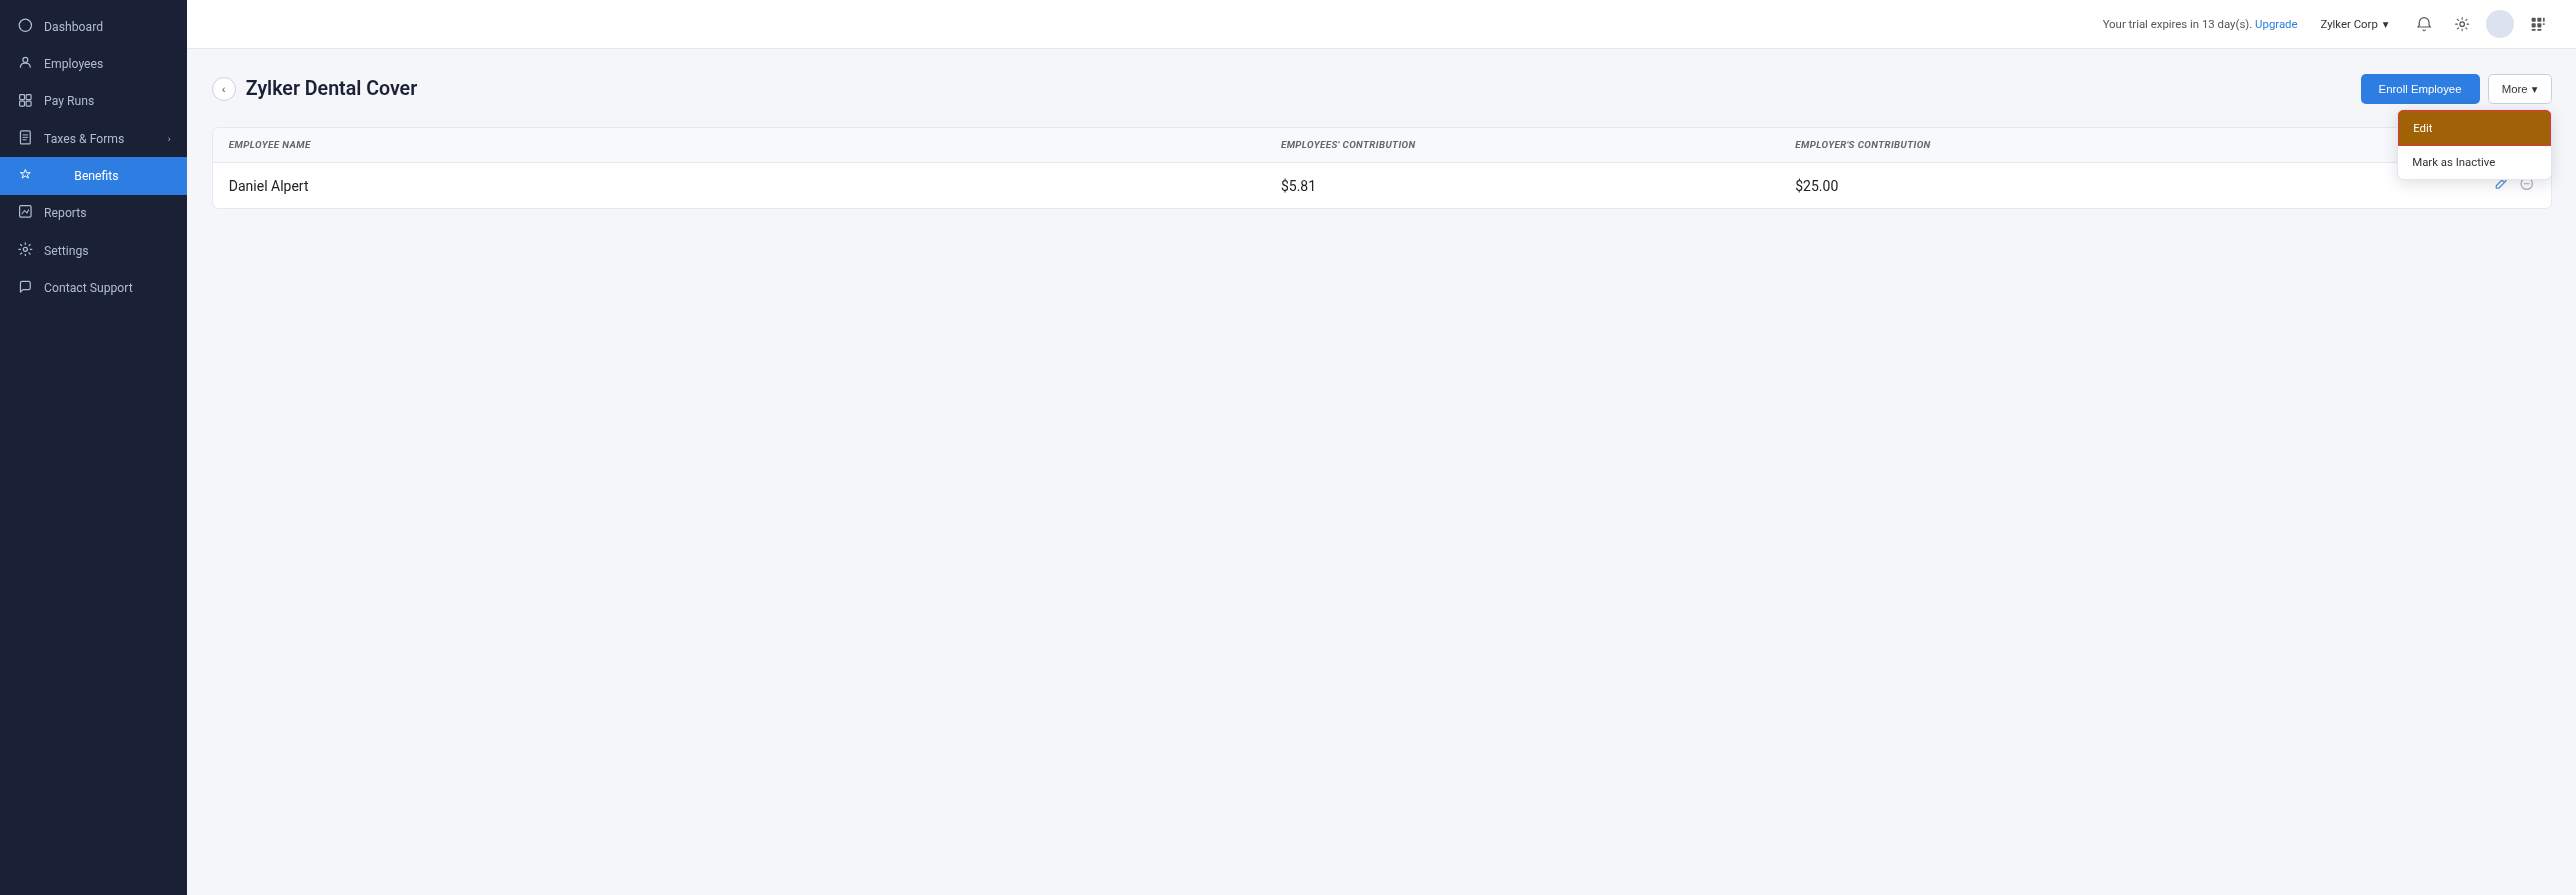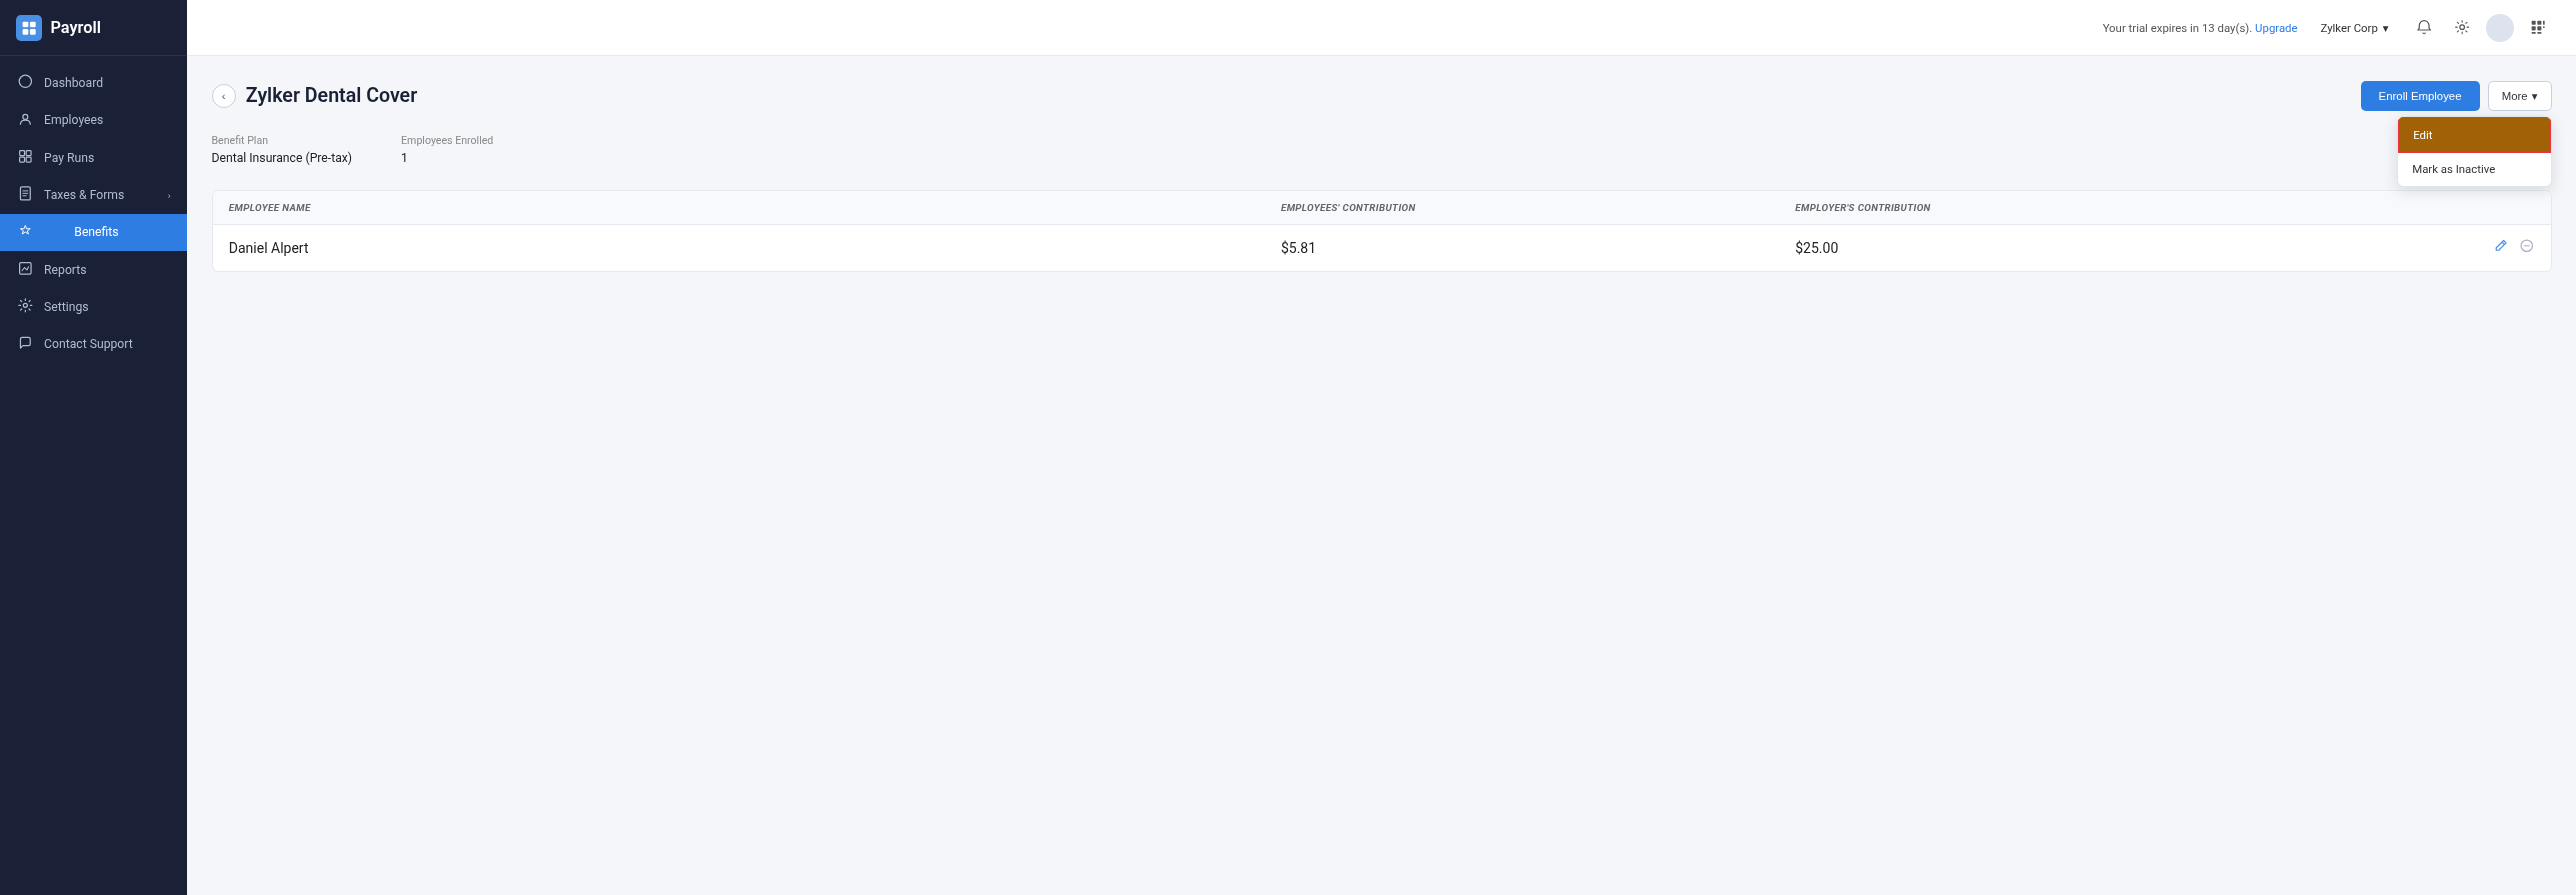--- a/index.html
+++ b/index.html
@@ -49,21 +49,21 @@
     .nav-item .nav-arrow { margin-left: auto; font-size: 9.8px; }
 
     
     .main { flex: 1; display: flex; flex-direction: column; overflow: hidden; }
 
     
     .header {
       background: #fff;
       border-bottom: 0.8px solid #e5e8ef;
       padding: 0 24.5px;
-      height: 56px;
+      height: 49px;
       display: flex;
       align-items: center;
       justify-content: flex-end;
       gap: 14.7px;
     }
     .trial-text { font-size: 11.4px; color: #555; }
     .trial-text a { color: #2e7de2; text-decoration: none; }
     .org-selector {
       display: flex; align-items: center; gap: 4.9px;
       font-size: 11.4px; color: #333; cursor: pointer;
@@ -181,31 +181,20 @@
 
     .col-name { width: 45%; }
     .col-emp-contrib { width: 22%; }
     .col-er-contrib { width: 22%; }
     .col-actions { width: 11%; text-align: right; }
   </style>
 </head>
 <body>
 
 <div class="sidebar">
-  <div class="sidebar-logo">
-    <div class="sidebar-logo-icon">
-      <svg width="16.3" height="16.3" viewBox="0 0 20 20" fill="none">
-        <rect x="2" y="2" width="7" height="7" rx="1.5" fill="white"></rect>
-        <rect x="11" y="2" width="7" height="7" rx="1.5" fill="white"></rect>
-        <rect x="2" y="11" width="7" height="7" rx="1.5" fill="white"></rect>
-        <rect x="11" y="11" width="7" height="7" rx="1.5" fill="white"></rect>
-      </svg>
-    </div>
-    <span>Payroll</span>
-  </div>
   <nav class="sidebar-nav">
     <div class="nav-item">
       <span class="nav-icon">
         <svg width="14.7" height="14.7" viewBox="0 0 18 18" fill="none">
           <circle cx="9" cy="9" r="7.5" stroke="#b0bcd0" stroke-width="1.5" fill="none"></circle>
         </svg>
       </span>
       <span>Dashboard</span>
     </div>
     <div class="nav-item">
@@ -329,30 +318,20 @@
           <span>▾</span>
         </button>
 
         <div class="dropdown-menu">
           <div class="dropdown-item edit">Edit</div>
           <div class="dropdown-item">Mark as Inactive</div>
         </div>
       </div>
     </div>
 
-    <div class="info-section">
-      <div class="info-field">
-        <label>Benefit Plan</label>
-        <div class="info-value">Dental Insurance (Pre-tax)</div>
-      </div>
-      <div class="info-field">
-        <label>Employees Enrolled</label>
-        <div class="info-value">1</div>
-      </div>
-    </div>
 
     <div class="table-wrap">
       <table class="data-table">
         <thead>
           <tr>
             <th class="col-name">EMPLOYEE NAME</th>
             <th class="col-emp-contrib">EMPLOYEES' CONTRIBUTION</th>
             <th class="col-er-contrib">EMPLOYER'S CONTRIBUTION</th>
             <th class="col-actions"></th>
           </tr>

